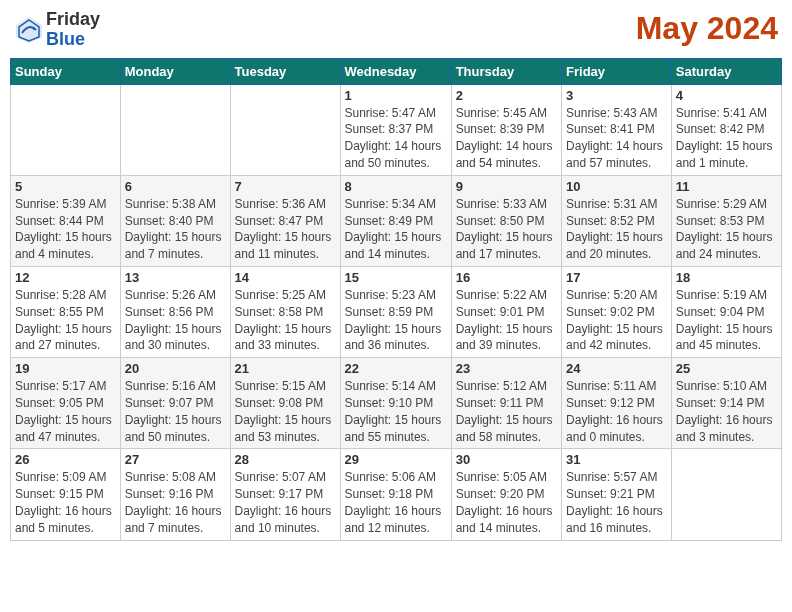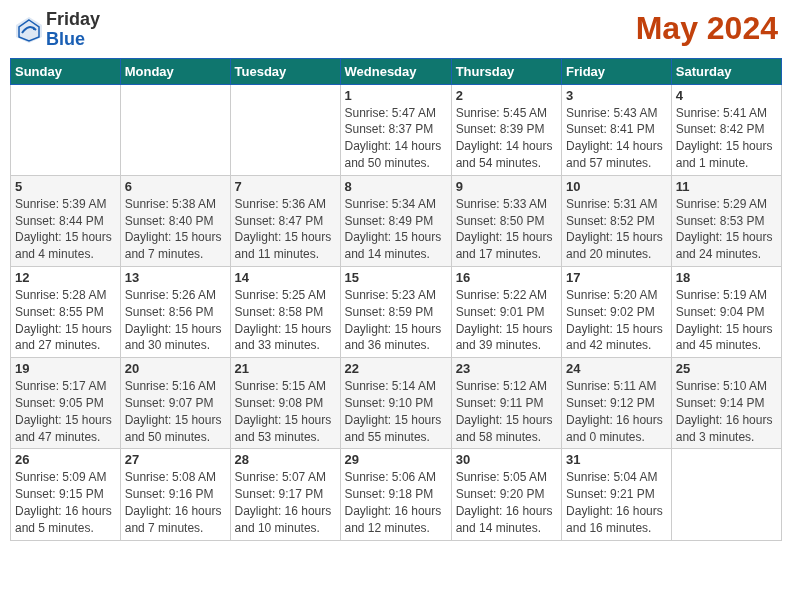--- a/index.html
+++ b/index.html
@@ -347,21 +347,21 @@
         </td>
         <td>
           <span class="day-num">30</span>
           <div class="day-info">Sunrise: 5:05 AM
 Sunset: 9:20 PM
 Daylight: 16 hours
 and 14 minutes.</div>
         </td>
         <td>
           <span class="day-num">31</span>
-          <div class="day-info">Sunrise: 5:04 AM
+          <div class="day-info">Sunrise: 5:57 AM
 Sunset: 9:21 PM
 Daylight: 16 hours
 and 16 minutes.</div>
         </td>
         <td class="empty-cell"></td>
       </tr>
     </tbody>
 </table>
 
 </body></html>

